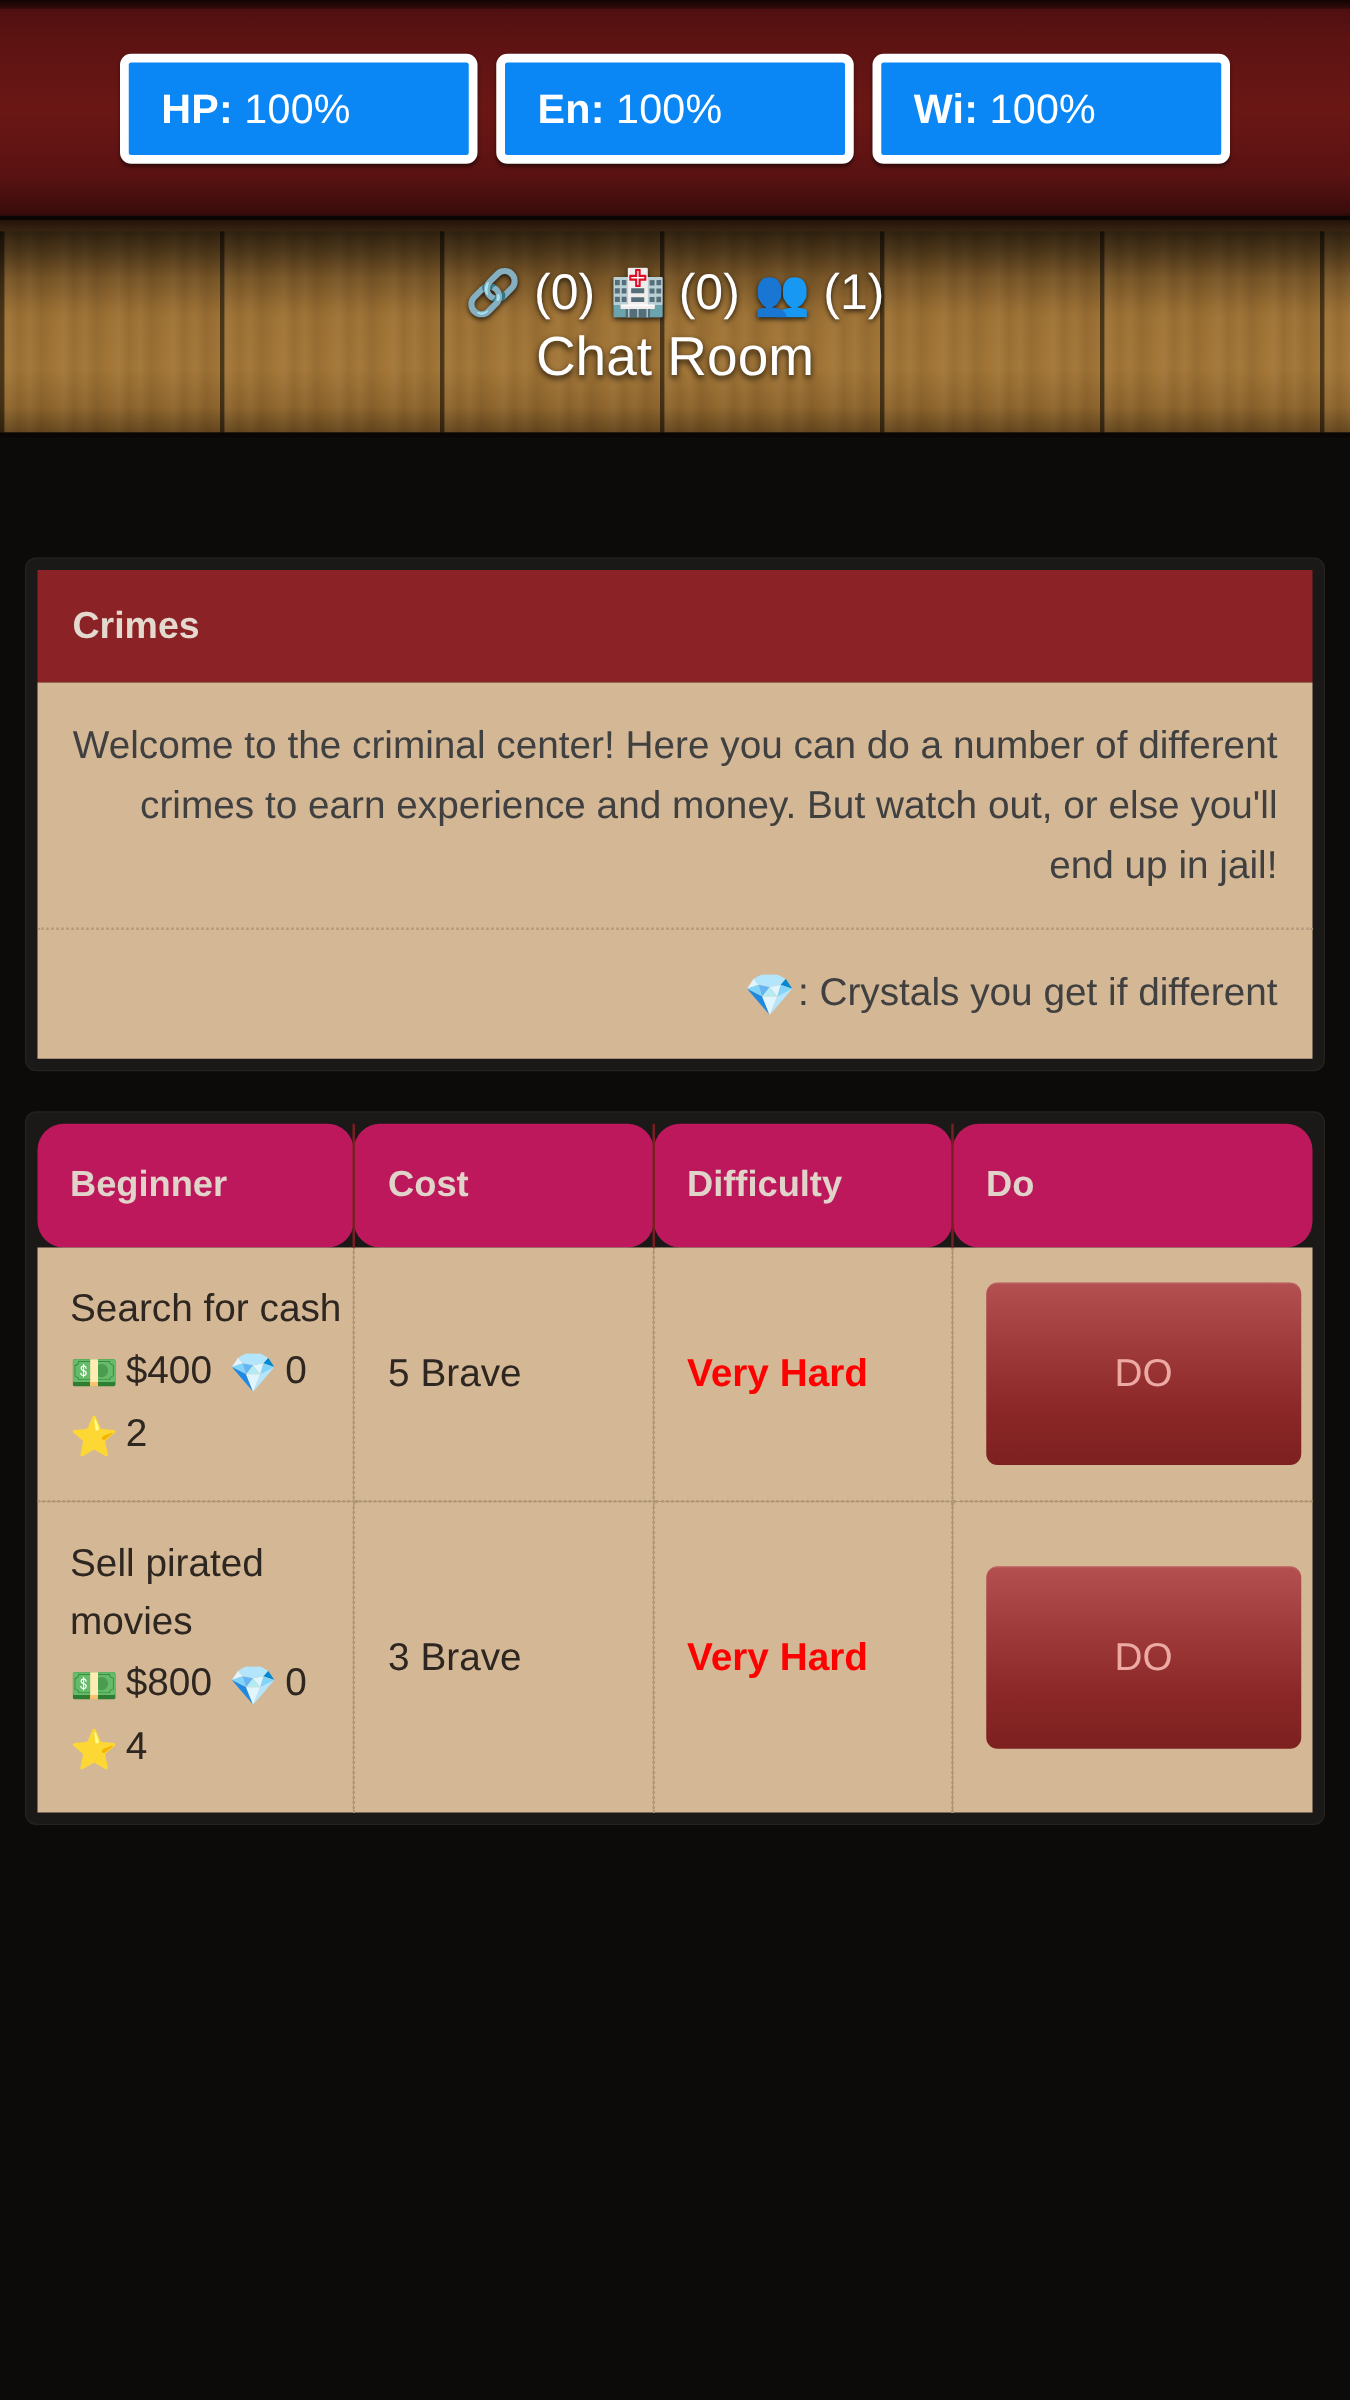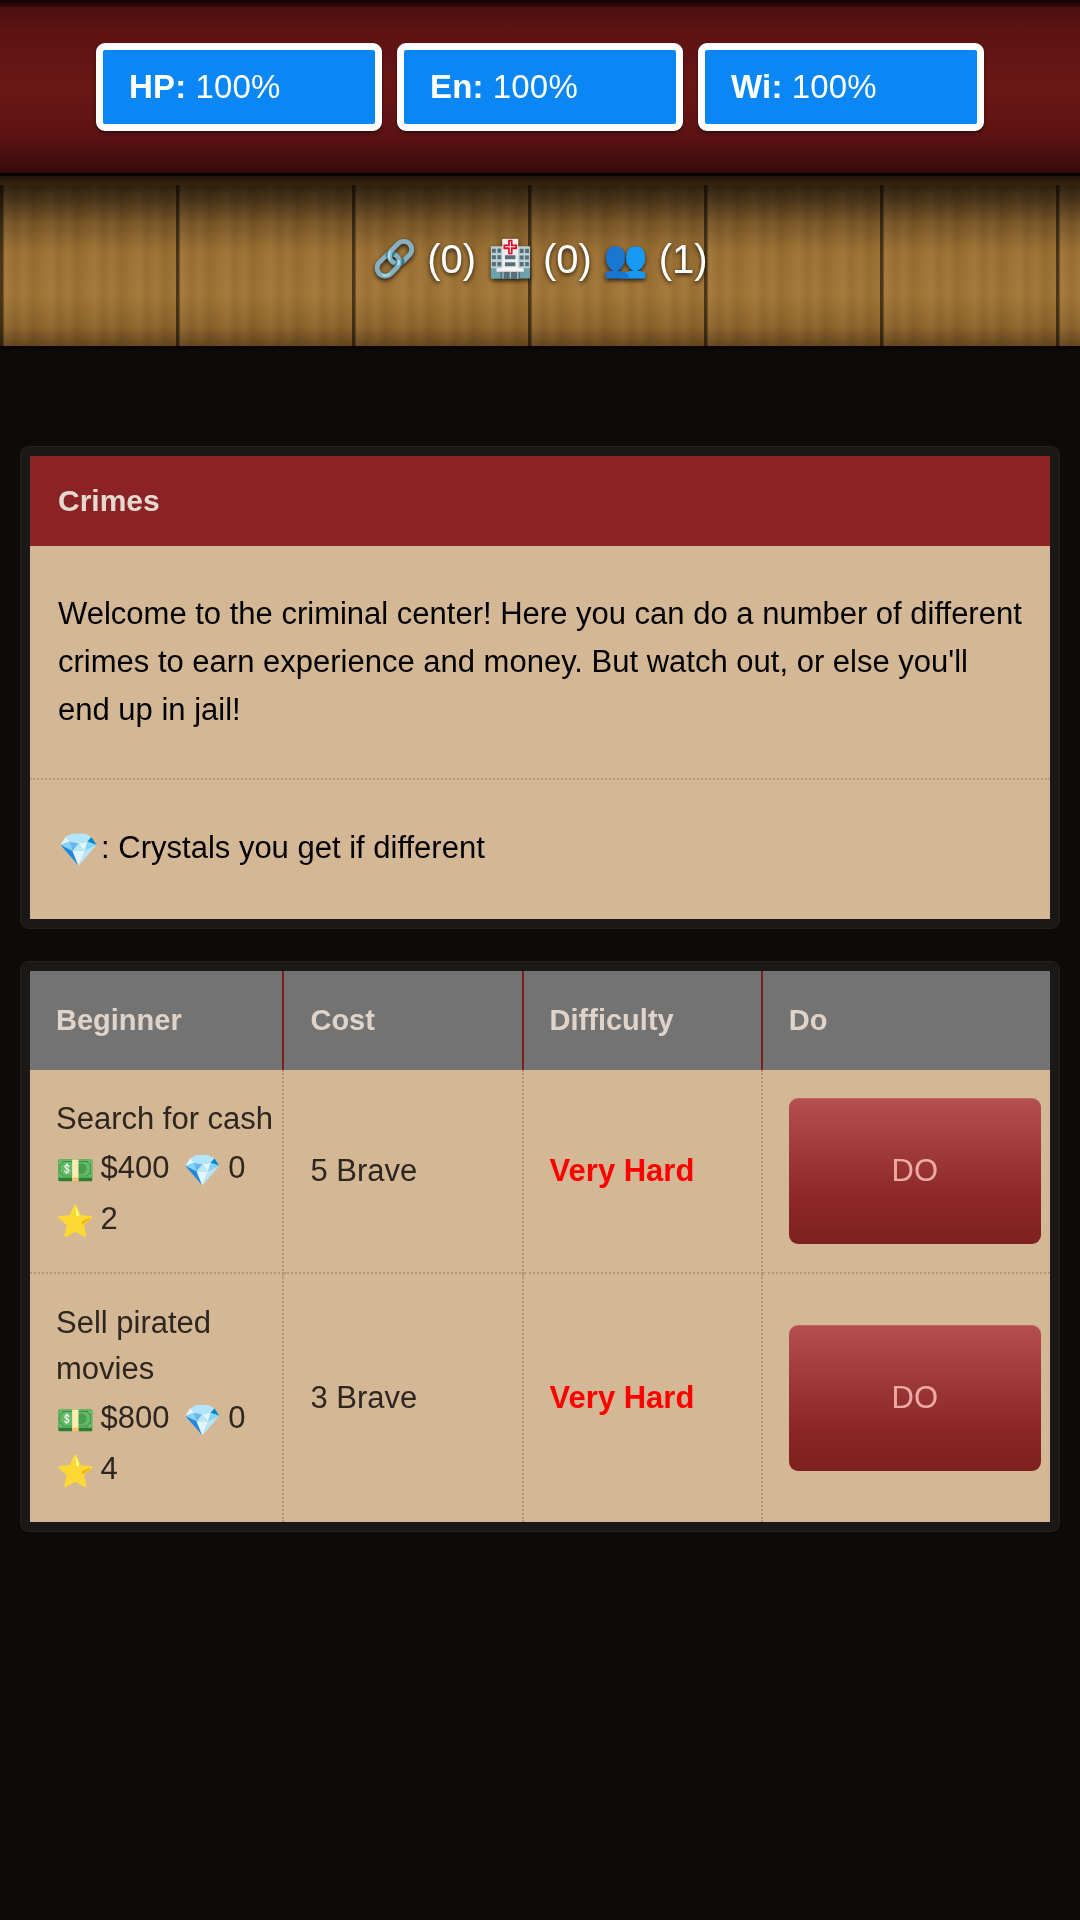--- a/index.html
+++ b/index.html
@@ -133,43 +133,45 @@
   .panel-head {
     background: #8b2326;
     padding: 28px 28px;
     color: #e4d9cf;
     font-size: 30px;
     font-weight: bold;
   }
   .panel-body { background: #d4b795; }
 
   .info-row {
-    padding: 44px 28px;
+    padding: 26px 28px;
     font-size: 31px;
     line-height: 1.55;
-    color: #000000;
+    color: #404040;
     border-bottom: 2px dotted #b39a7c;
+    text-align: right;
   }
   .info-row:last-child { border-bottom: none; }
   .info-row .legend-icon {
     font-size: 33px;
     margin-right: 2px;
     vertical-align: -3px;
   }
 
   
   .crime-table { width: 100%; border-collapse: collapse; table-layout: fixed; }
   .crime-table th {
-    background: #737373;
+    background: #be185d;
     color: #e0d4ca;
     font-size: 29px;
     font-weight: bold;
     text-align: left;
     padding: 33px 0 33px 26px;
     border-right: 2px solid #7a1f21;
+    border-radius: 21px;
   }
   .crime-table th:last-child { border-right: none; }
   .crime-table td {
     background: #d4b795;
     color: #2e2620;
     font-size: 31px;
     vertical-align: middle;
     padding: 26px 0 26px 26px;
     border-right: 2px dotted #b09873;
     border-bottom: 2px dotted #b09873;
@@ -230,20 +232,21 @@
     </div>
     <div class="counter-group">
       <span class="cnt-icon">🏥</span>
       <span>(0)</span>
     </div>
     <div class="counter-group">
       <span class="cnt-icon">👥</span>
       <span>(1)</span>
     </div>
   </div>
+  <div id="chat-room-label">Chat Room</div>
 </div>
 
 <div id="page-body">
 
   <div class="gap-top"></div>
 
   <div class="panel">
     <div class="panel-head">Crimes</div>
     <div class="panel-body">
       <div class="info-row">Welcome to the criminal center! Here you can do a number of different crimes to earn experience and money. But watch out, or else you'll end up in jail!</div>

